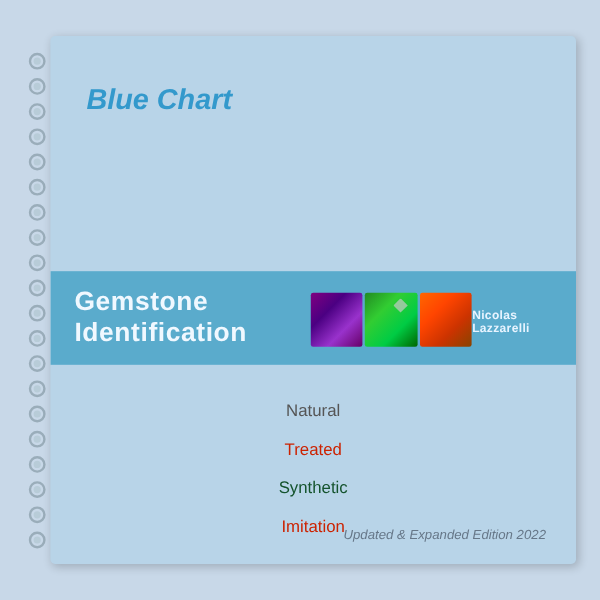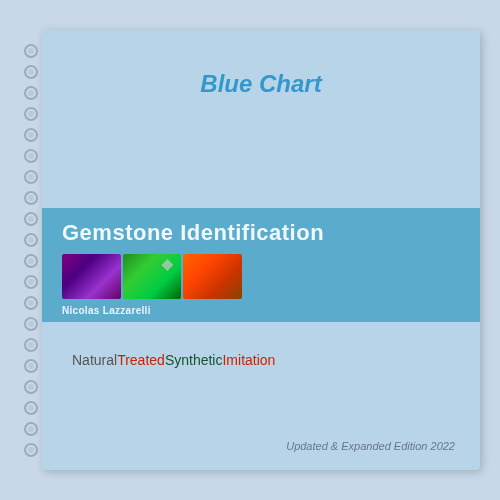--- a/index.html
+++ b/index.html
@@ -69,41 +69,41 @@
       flex-direction: column;
       position: relative;
       box-shadow: 2px 2px 8px rgba(0,0,0,0.2);
       overflow: hidden;
     }
 
     .top-section {
       flex: 1;
       display: flex;
       flex-direction: column;
-      align-items: center;
+      align-items: flex-start;
       justify-content: flex-start;
       padding: 30px 30px 0 30px;
     }
 
     .blue-chart-title {
       color: #3399cc;
       font-size: 24px;
       font-weight: bold;
       font-style: italic;
       text-align: right;
       margin-top: 10px;
     }
 
     .banner {
       width: 100%;
       background: #5aabcc;
       padding: 12px 20px 6px 20px;
       display: flex;
-      flex-direction: column;
-      align-items: flex-start;
+      flex-direction: row;
+      align-items: center;
       margin-top: 40px;
     }
 
     .banner-title {
       color: #f0f8ff;
       font-size: 22px;
       font-weight: bold;
       letter-spacing: 0.5px;
       margin-bottom: 8px;
     }
@@ -155,23 +155,23 @@
 
     .bottom-section {
       flex: 1;
       display: flex;
       flex-direction: column;
       padding: 20px 30px;
     }
 
     .categories {
       display: flex;
-      flex-direction: row;
-      align-items: center;
-      gap: 0;
+      flex-direction: column;
+      align-items: center;
+      gap: 16px;
       margin-top: 10px;
     }
 
     .category-natural {
       color: #555555;
       font-size: 14px;
     }
 
     .category-treated {
       color: #cc2200;

